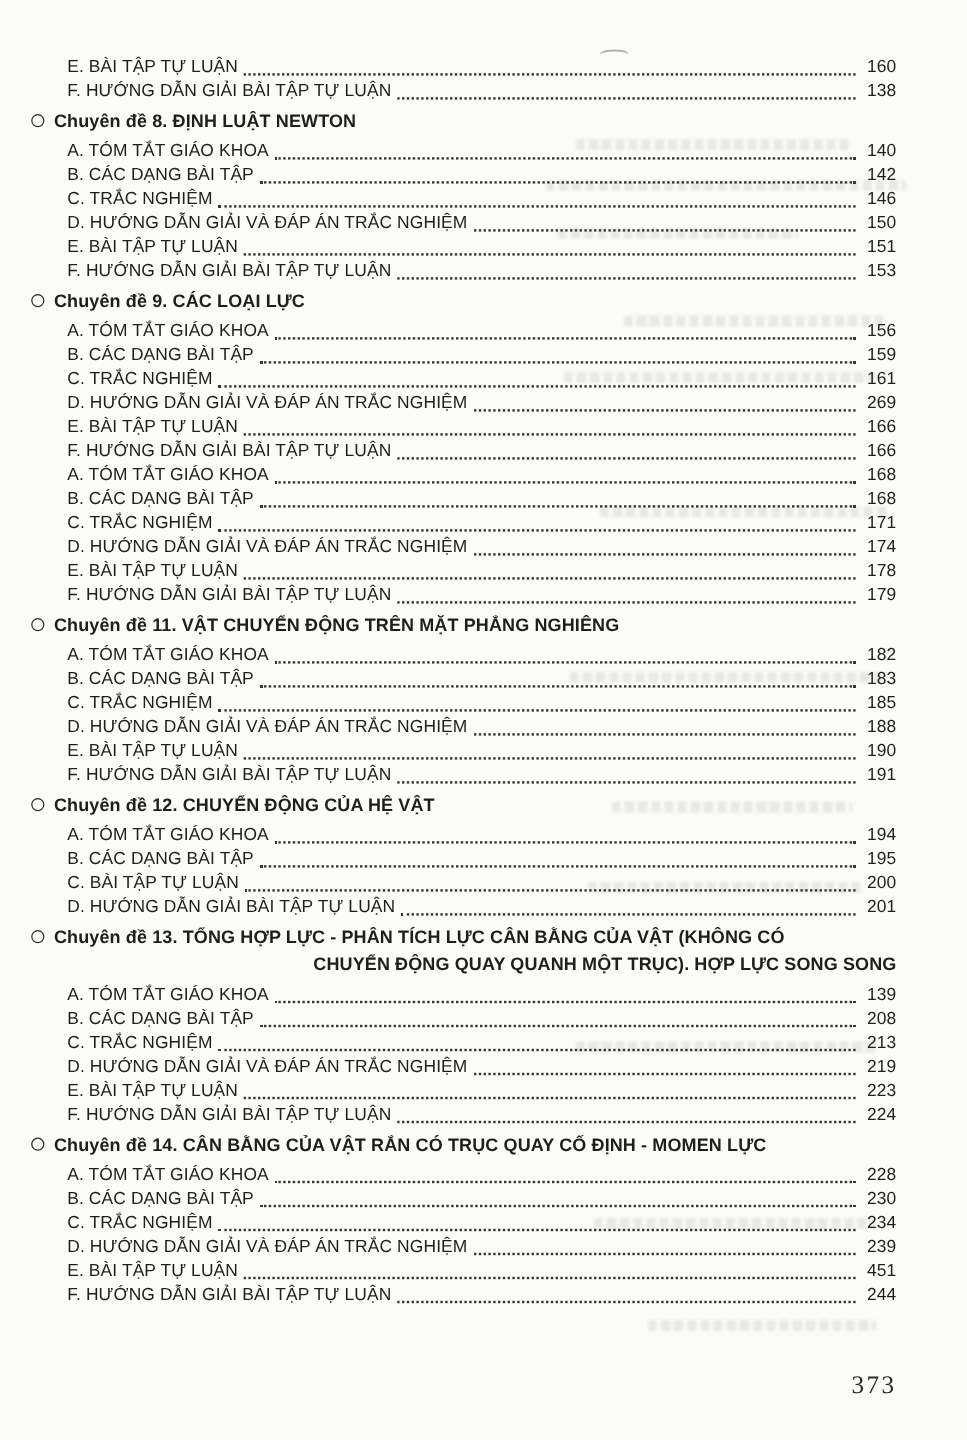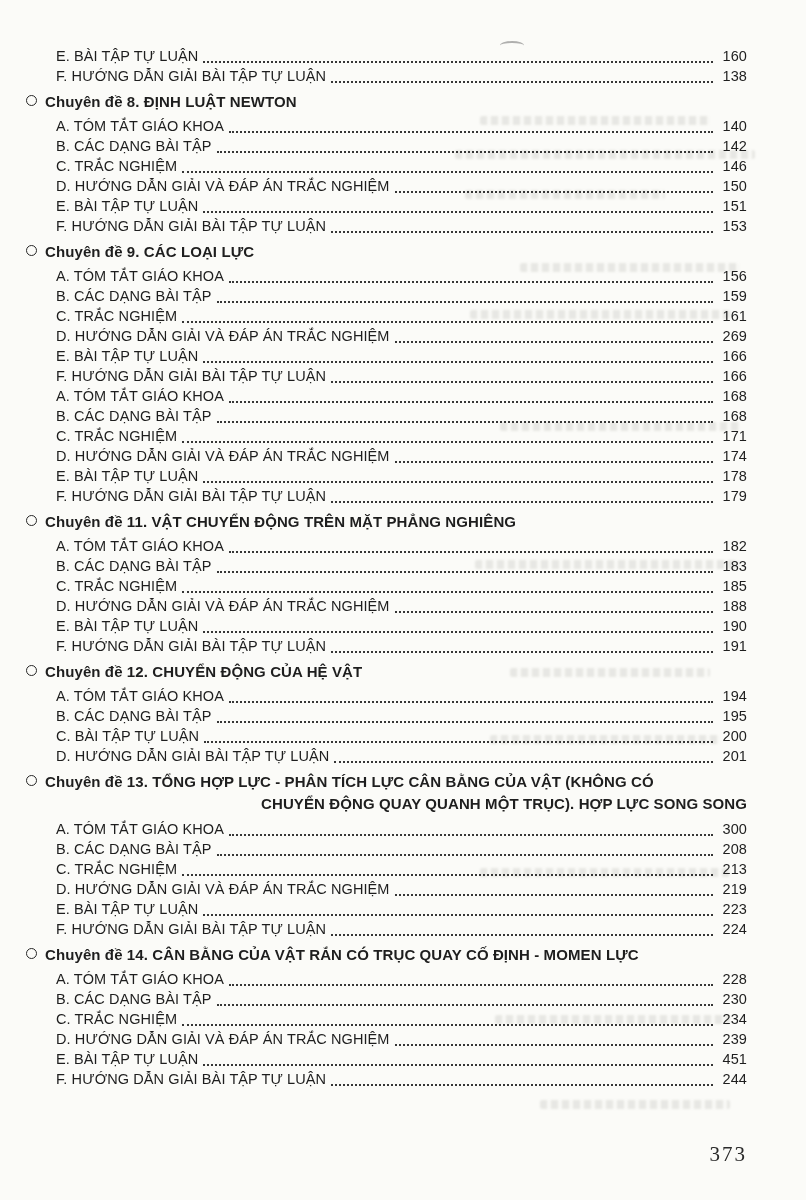--- a/index.html
+++ b/index.html
@@ -309,21 +309,21 @@
       <div class="chapter-heading">
         <span class="bullet"></span>
         <div class="heading-text">
           <div class="hline">Chuyên đề 13. TỔNG HỢP LỰC - PHÂN TÍCH LỰC CÂN BẰNG CỦA VẬT (KHÔNG CÓ</div>
           <div class="hline wrapped">CHUYỂN ĐỘNG QUAY QUANH MỘT TRỤC). HỢP LỰC SONG SONG</div>
         </div>
       </div>
       <div class="toc-row">
         <span class="lbl">A. TÓM TẮT GIÁO KHOA</span>
         <span class="leader"></span>
-        <span class="pg">300</span>
+        <span class="pg">139</span>
       </div>
       <div class="toc-row">
         <span class="lbl">B. CÁC DẠNG BÀI TẬP</span>
         <span class="leader"></span>
         <span class="pg">208</span>
       </div>
       <div class="toc-row">
         <span class="lbl">C. TRẮC NGHIỆM</span>
         <span class="leader"></span>
         <span class="pg">213</span>

